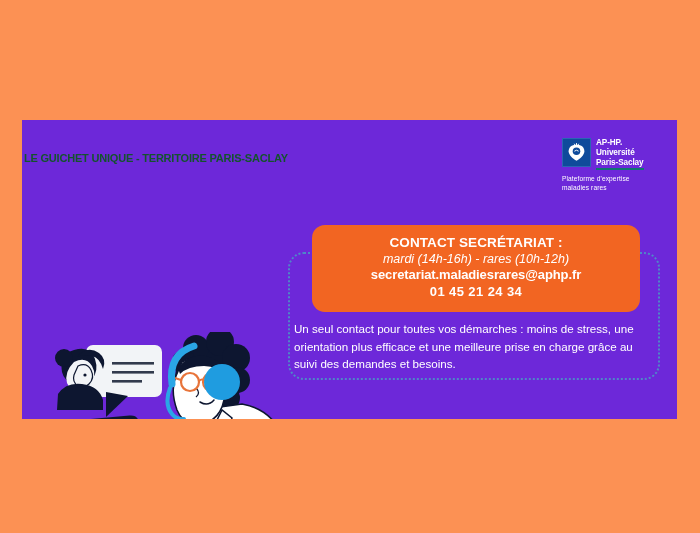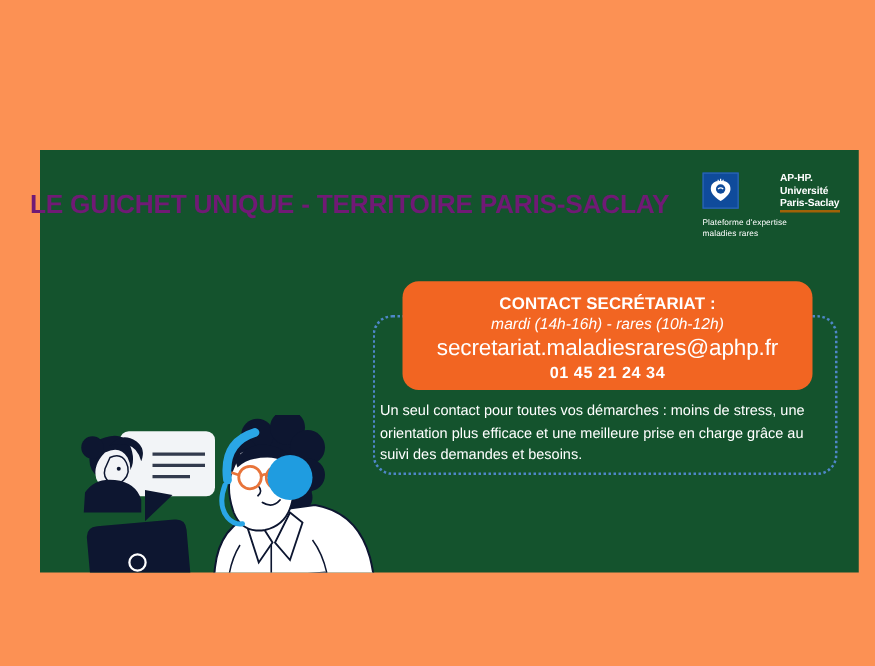--- a/index.html
+++ b/index.html
@@ -11,36 +11,36 @@
     height: 533px;
     background: #fc9154;
     font-family: "Liberation Sans", sans-serif;
     overflow: hidden;
     position: relative;
   }
 
   
   #banner {
     position: absolute;
-    left: 32px;
+    left: 22px;
     top: 120px;
     width: 655px;
-    height: 338px;
-    background: #14532d;
+    height: 299px;
+    background: #6d28d9;
     overflow: hidden;
   }
 
   
   #banner-title {
     position: absolute;
     left: 24px;
     top: 152px;
-    font-size: 21px;
-    font-weight: bold;
-    color: #701a75;
+    font-size: 11px;
+    font-weight: bold;
+    color: #14532d;
     letter-spacing: -0.2px;
     white-space: nowrap;
   }
 
   
   #logo-block {
     position: absolute;
     left: 562px;
     top: 138px;
     width: 118px;
@@ -60,24 +60,23 @@
     align-items: center;
     justify-content: center;
     flex: 0 0 auto;
   }
   #logo-wordmark {
     font-size: 8.2px;
     font-weight: bold;
     line-height: 1.22;
     color: #ffffff;
     letter-spacing: -0.1px;
-    margin-left: 28px;
   }
   #logo-wordmark .lw-saclay {
-    border-bottom: 2px solid #a16207;
+    border-bottom: 2px solid #0f766e;
     display: inline-block;
     padding-bottom: 0px;
   }
   #logo-tagline {
     margin-top: 4px;
     font-size: 6.6px;
     line-height: 1.38;
     color: #ffffff;
     letter-spacing: 0.1px;
   }
@@ -85,22 +84,22 @@
   #cc-heading {
     font-size: 13.5px;
     font-weight: bold;
     letter-spacing: 0.1px;
   }
   #cc-hours {
     font-size: 12.5px;
     font-style: italic;
   }
   #cc-email {
-    font-size: 18px;
-    font-weight: normal;
+    font-size: 13px;
+    font-weight: bold;
     letter-spacing: -0.1px;
   }
   #cc-phone {
     font-size: 13px;
     font-weight: bold;
     letter-spacing: 0.4px;
   }
 
   
   #illustration {

